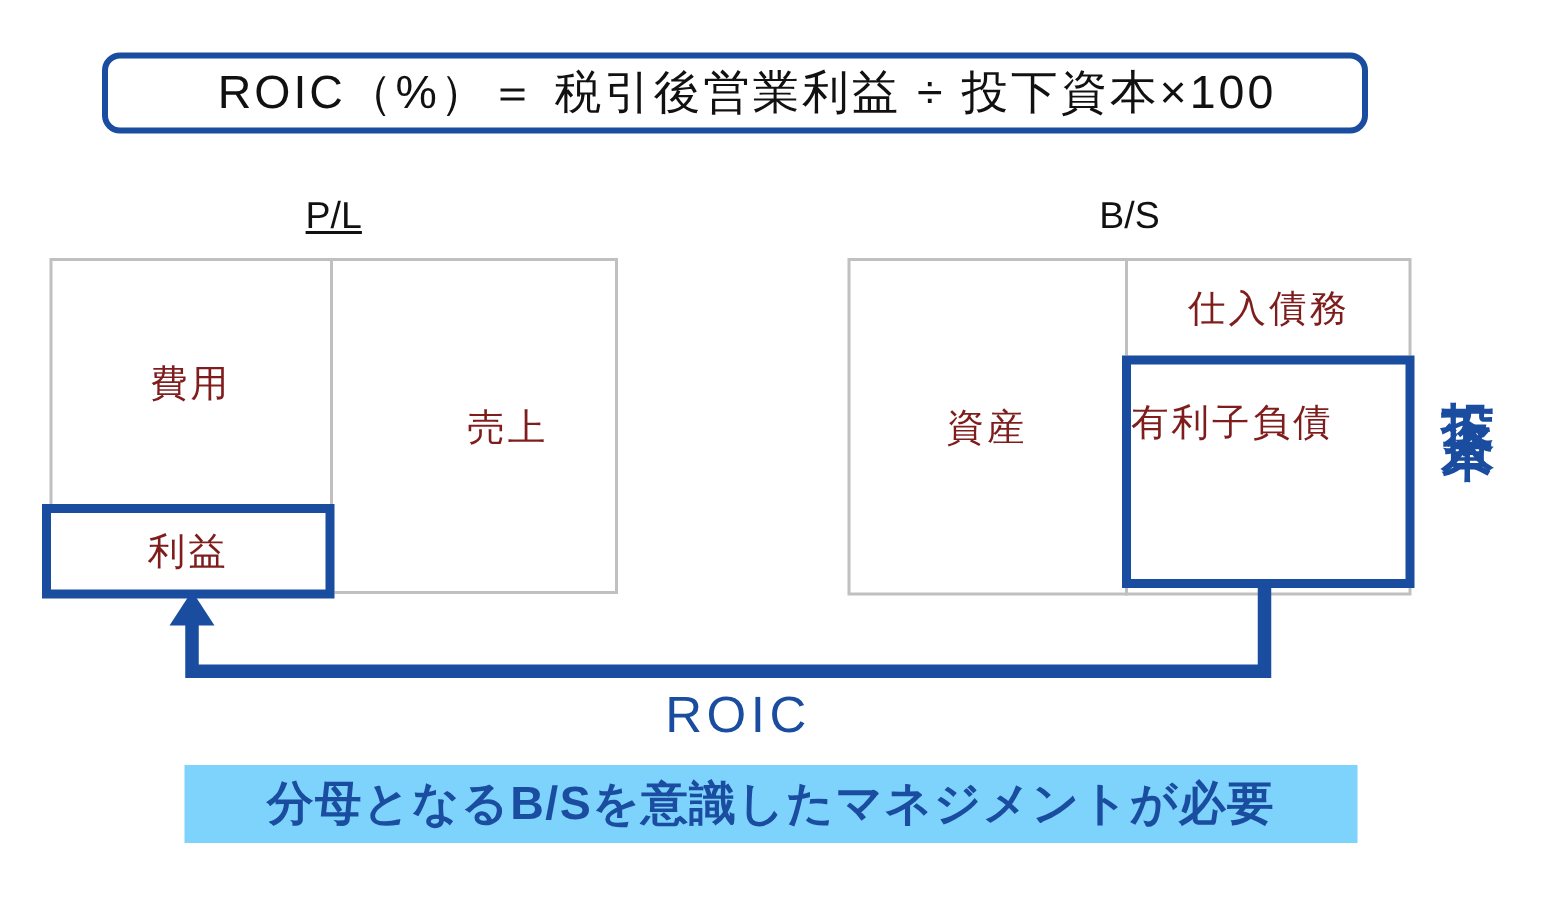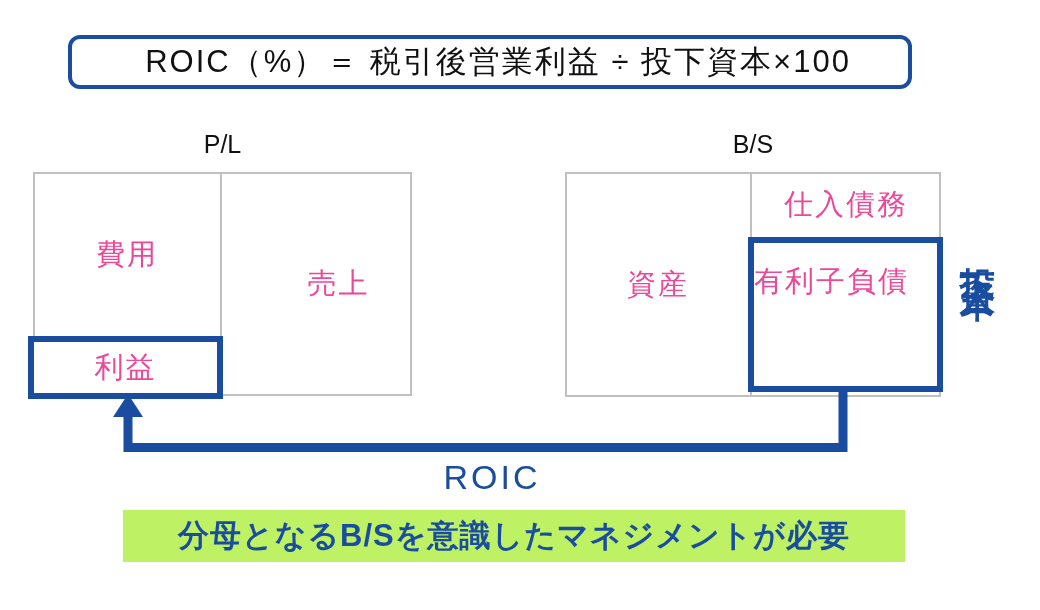--- a/index.html
+++ b/index.html
@@ -35,32 +35,32 @@
     white-space: nowrap;
     padding-left: 16px;
   }
 
   
   .section-title {
     font-size: 25px;
     color: #111111;
     text-align: center;
   }
-  .pl-title { left: 33px;  top: 130px; width: 379px; }
+  .pl-title { left: 33px;  top: 130px; width: 379px; text-decoration: underline; }
   .bs-title { left: 565px; top: 130px; width: 376px; }
 
   
   .stmt-box { border: 2px solid #C0C0C0; background: #ffffff; }
   .pl-box { left: 33px;  top: 172px; width: 379px; height: 224px; }
   .bs-box { left: 565px; top: 172px; width: 376px; height: 225px; }
   .v-divider { width: 2px; background: #C0C0C0; }
   .pl-vdiv { left: 220px; top: 172px; height: 224px; }
   .bs-vdiv { left: 750px; top: 172px; height: 225px; }
 
-  .cell-label { font-size: 29px; color: #ec4899; letter-spacing: 2px; }
+  .cell-label { font-size: 25px; color: #7f1d1d; letter-spacing: 2px; }
   .pl-expenses { left: 33px;  top: 172px; width: 188px; height: 166px; }
   .pl-sales    { left: 221px; top: 172px; width: 191px; height: 224px; padding-left: 44px; }
   .bs-assets   { left: 565px; top: 172px; width: 186px; height: 225px; }
   .bs-payables { left: 751px; top: 172px; width: 190px; height: 66px;  }
 
   
   .blue-frame {
     border: 6px solid #1A4DA0;
     background: #ffffff;
   }
@@ -96,21 +96,21 @@
     left: 392px; top: 458px; width: 200px;
     text-align: center;
     font-size: 34px;
     letter-spacing: 3px;
     color: #1A4DA0;
   }
 
   
   .note-strip {
     left: 123px; top: 510px; width: 782px; height: 52px;
-    background: #bef264;
+    background: #7dd3fc;
     color: #1A4DA0;
     font-size: 31px;
     font-weight: bold;
     letter-spacing: 1px;
     white-space: nowrap;
   }
 </style>
 </head>
 <body>
 

